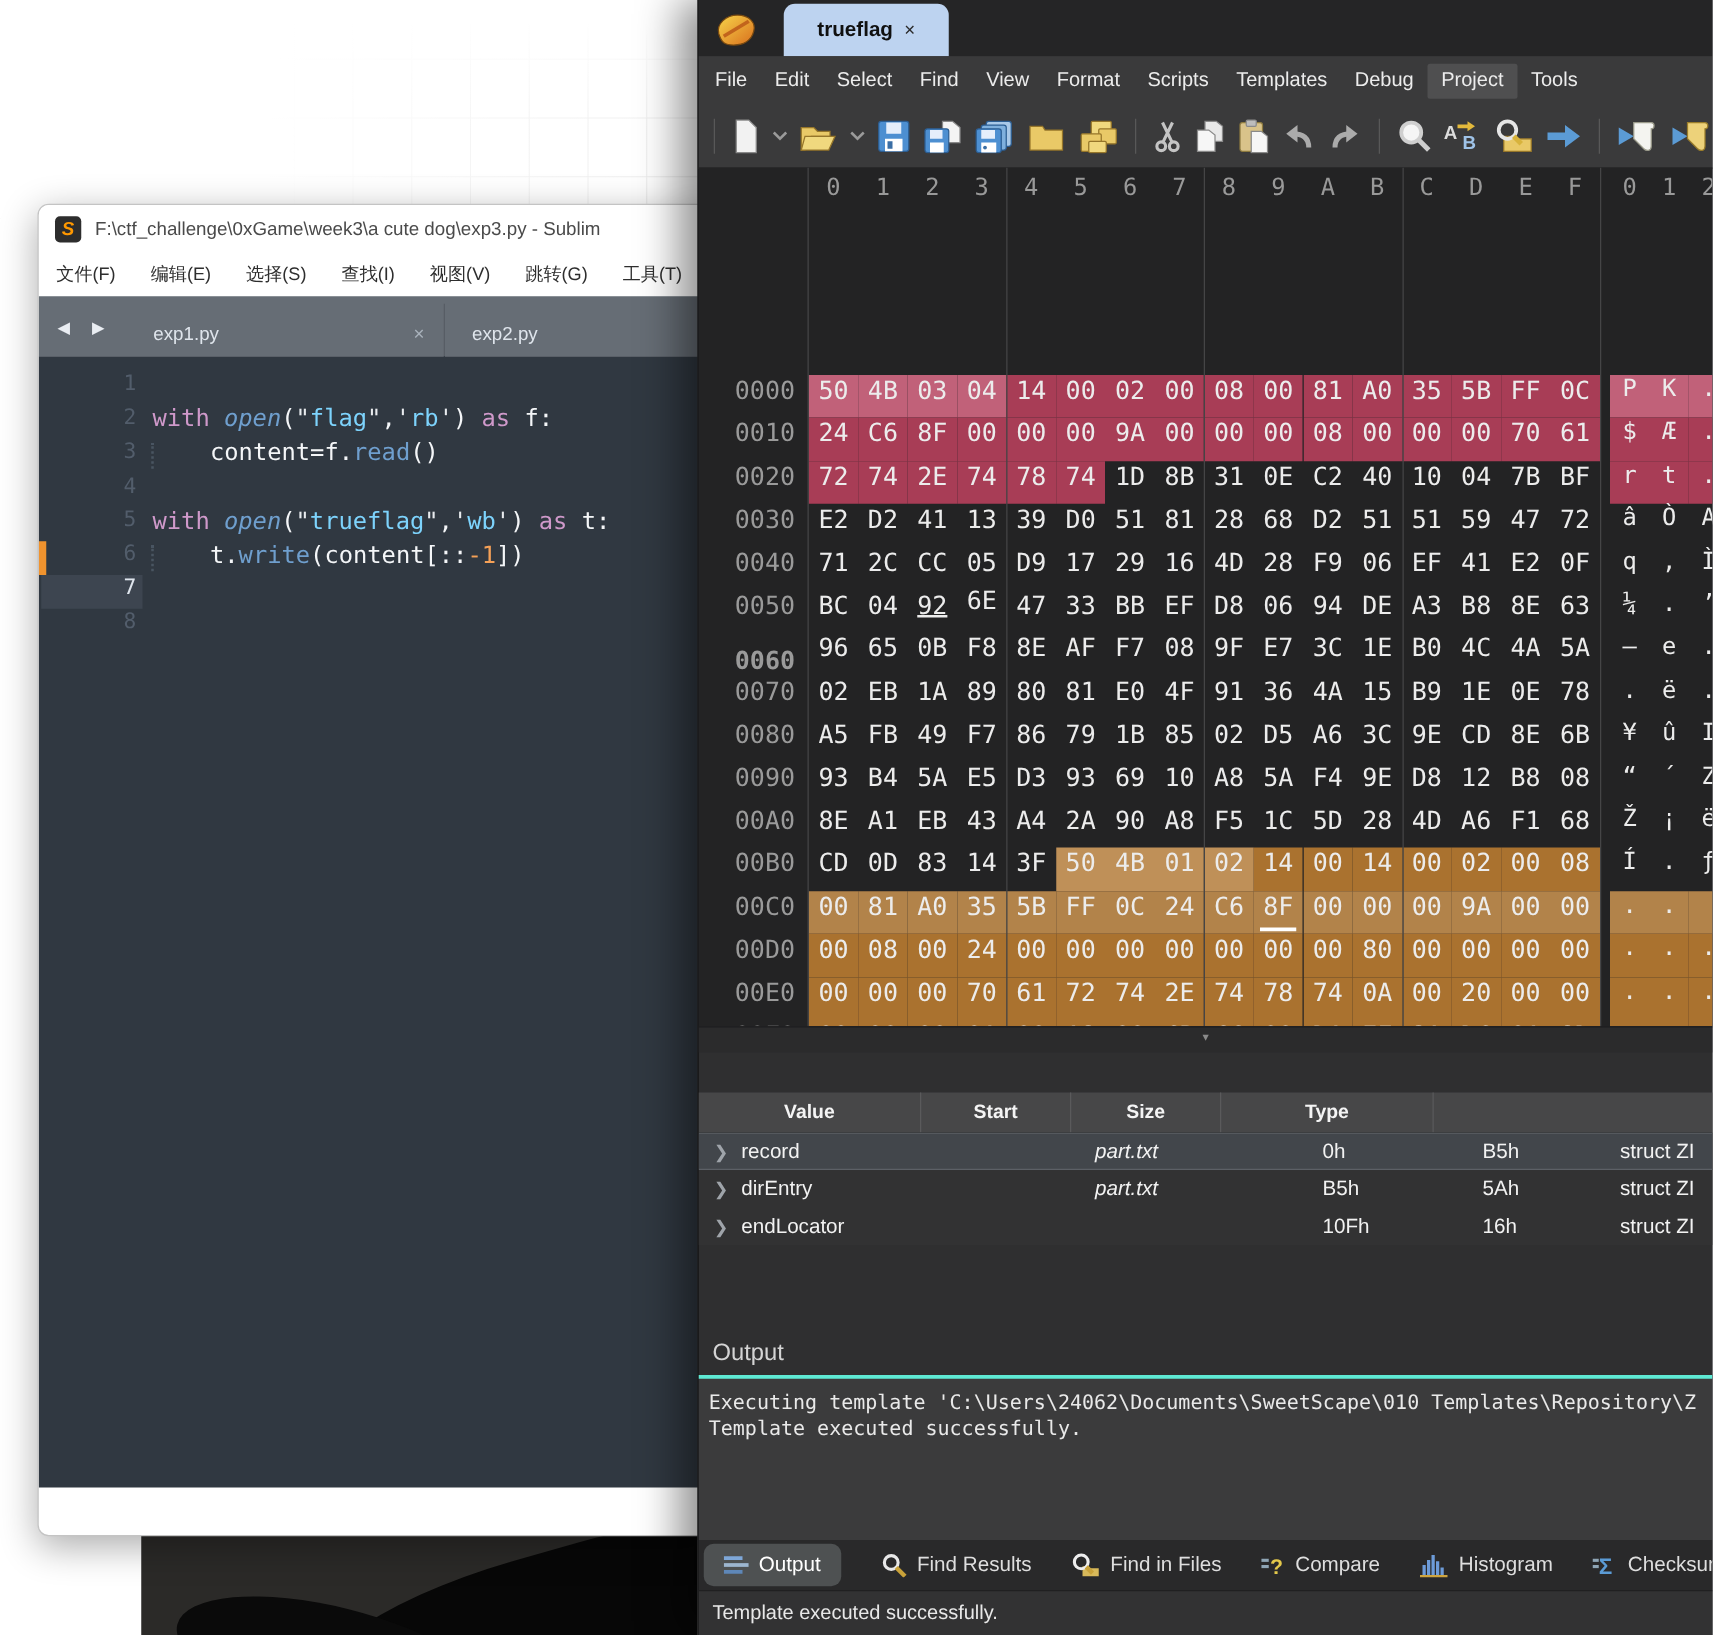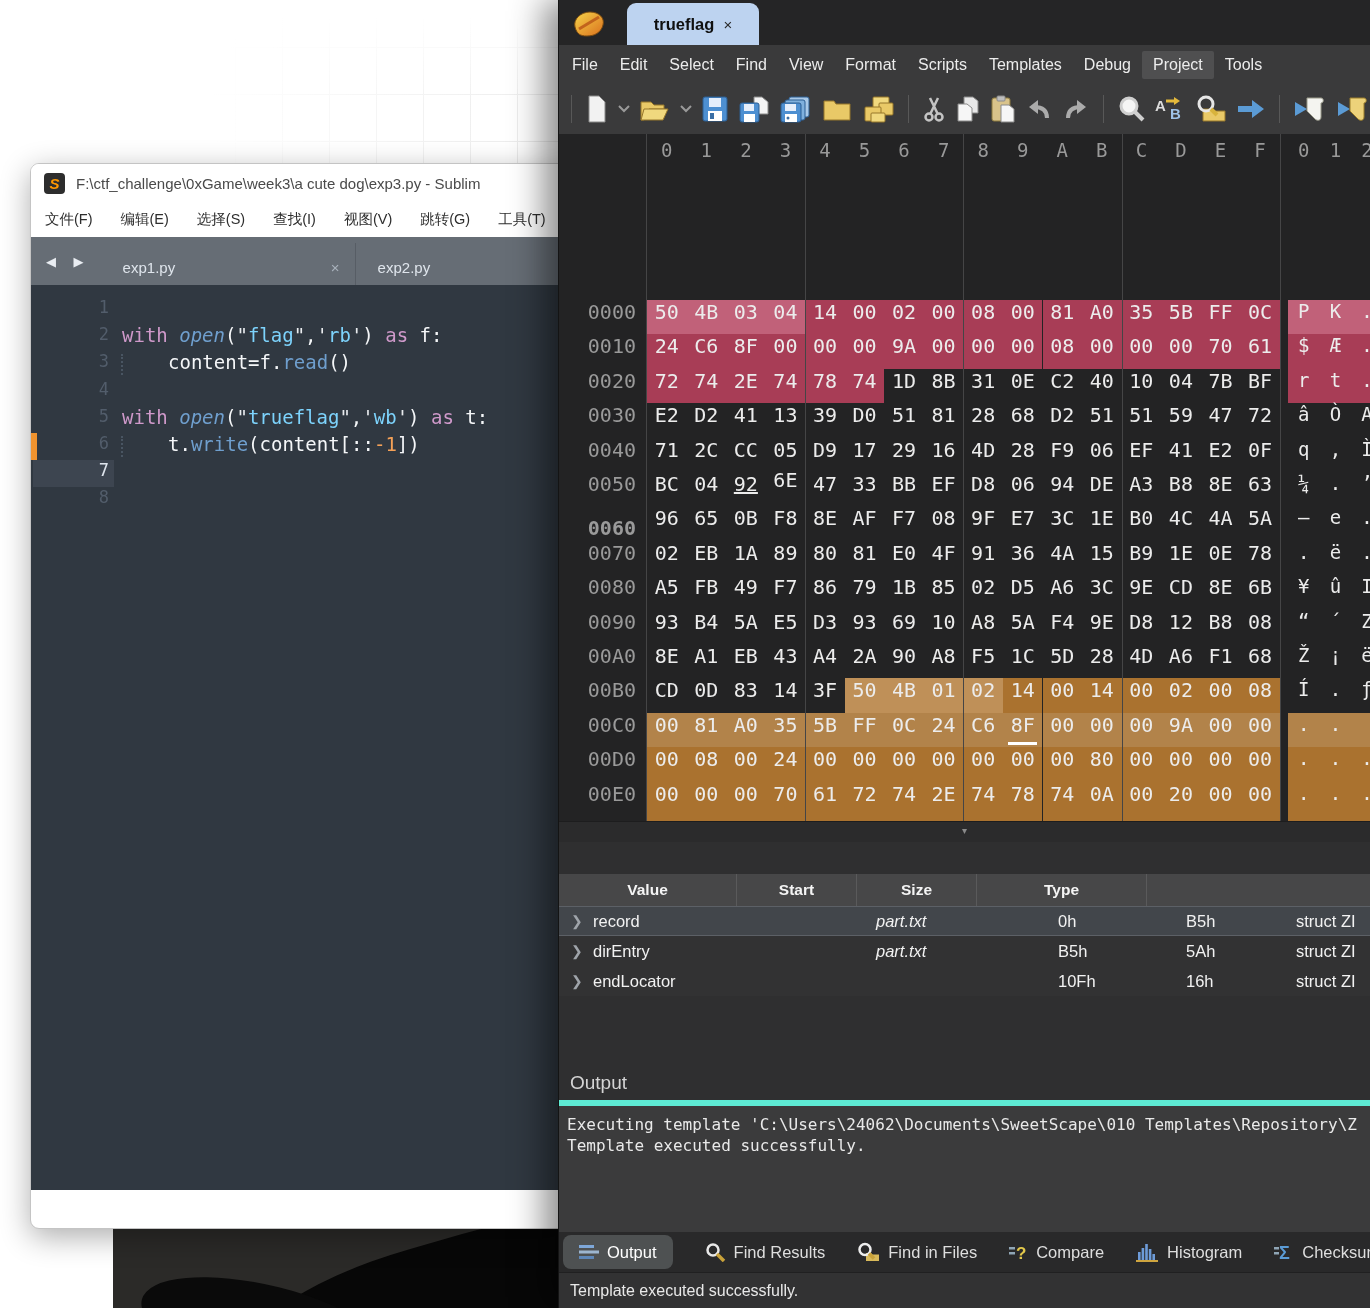--- a/index.html
+++ b/index.html
@@ -74,21 +74,21 @@
   .ed-trow{position:absolute;left:0;right:0;height:30px;line-height:30px;font-size:16.5px;color:#f2f2f2;}
   .ed-trow.sel{background:#42464b;box-shadow:inset 0 1px 0 #5c6066,inset 0 -1px 0 #5c6066;}
   .ed-trow span{position:absolute;}
   .tr-chev{left:12px;color:#9fa4aa;font-size:14px;}
   .tr-name{left:34px;}
   .tr-value{left:317px;font-style:italic;}
   .tr-start{left:499px;}
   .tr-size{left:627px;}
   .tr-type{left:737px;white-space:nowrap;}
   .ed-output-title{top:1066px;height:34px;display:flex;align-items:center;padding-left:11px;font-size:19px;color:#d4d4d4;}
-  .ed-console{top:1100px;height:132px;background:#3b3b3c;border-top:6px solid #5eead4;box-sizing:border-box;padding:8px 0 0 8px;font:16px "DejaVu Sans Mono",monospace;color:#e9e9e9;line-height:21px;white-space:pre;overflow:hidden;}
+  .ed-console{top:1100px;height:132px;background:#3b3b3c;border-top:3px solid #5eead4;box-sizing:border-box;padding:8px 0 0 8px;font:16px "DejaVu Sans Mono",monospace;color:#e9e9e9;line-height:21px;white-space:pre;overflow:hidden;}
   .ed-bottomtabs{top:1232px;height:40px;background:#29292a;display:flex;align-items:center;padding-left:2px;overflow:hidden;}
   .ed-btab{display:flex;align-items:center;gap:8px;margin-left:32px;font-size:16.5px;color:#dedede;white-space:nowrap;flex:0 0 auto;}
   .ed-btab.active{background:#4e5152;border-radius:8px;height:34px;padding:0 16px;margin-left:2px;color:#ffffff;}
   .ed-btab .bicon{display:flex;align-items:center;}
   .ed-status{top:1272px;height:36px;background:#323233;border-top:1px solid #202021;display:flex;align-items:center;padding-left:11px;font-size:16px;color:#e8e8e8;}
 </style>
 </head>
 <body>
 
 <div id="bg-grid"></div>

